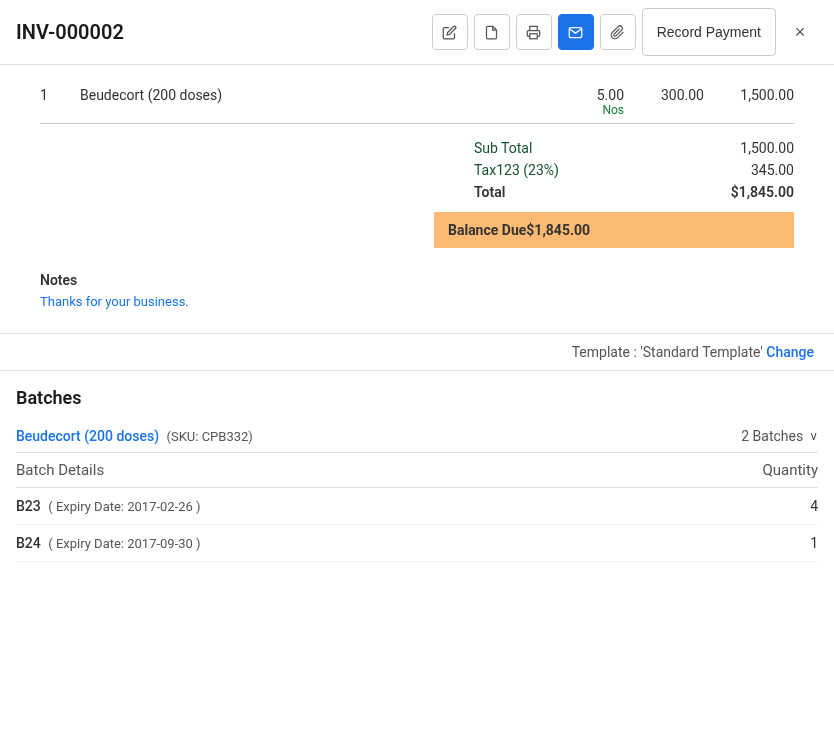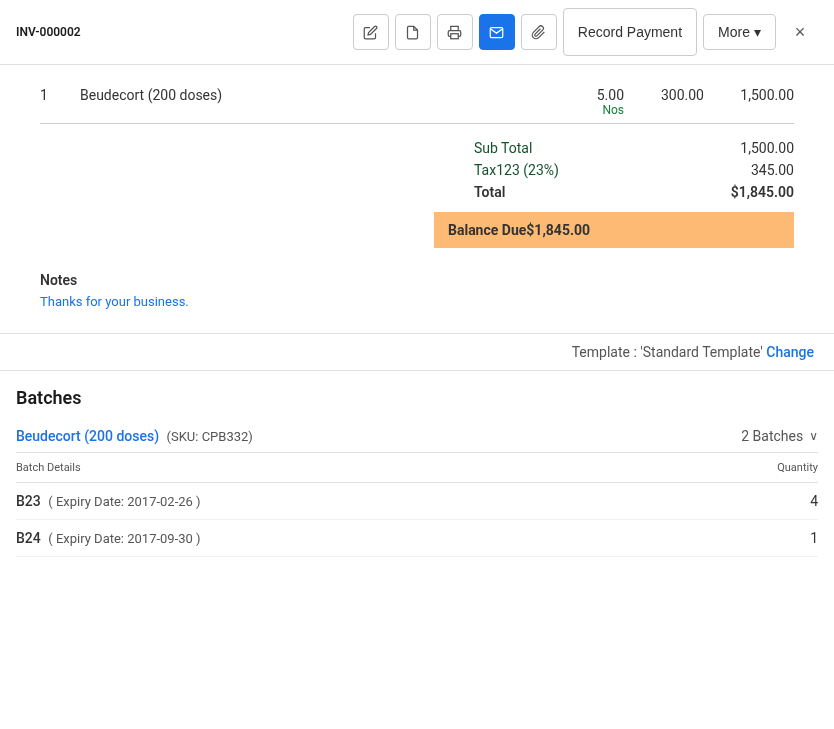--- a/index.html
+++ b/index.html
@@ -14,21 +14,21 @@
 
     
     .header {
       display: flex;
       align-items: center;
       padding: 8px 16px;
       border-bottom: 1px solid #e0e0e0;
       gap: 8px;
     }
     .header-title {
-      font-size: 12px;
+      font-size: 20px;
       font-weight: 600;
       color: #1a1a1a;
       flex: 1;
     }
     .toolbar {
       display: flex;
       align-items: center;
       gap: 6px;
     }
     .icon-btn {
@@ -202,21 +202,21 @@
       color: #555;
       font-size: 14px;
     }
     .chevron { font-size: 12px; }
 
     .batch-header-row {
       display: flex;
       justify-content: space-between;
       padding: 8px 0;
       color: #555;
-      font-size: 11px;
+      font-size: 15px;
       border-bottom: 1px solid #e0e0e0;
     }
     .batch-data-row {
       display: flex;
       justify-content: space-between;
       padding: 10px 0;
       border-bottom: 1px solid #f0f0f0;
       font-size: 14px;
       color: #333;
     }
@@ -253,24 +253,20 @@
         <path d="M4 4h16c1.1 0 2 .9 2 2v12c0 1.1-.9 2-2 2H4c-1.1 0-2-.9-2-2V6c0-1.1.9-2 2-2z"></path>
         <polyline points="22,6 12,13 2,6"></polyline>
       </svg>
     </button>
     <button class="icon-btn" title="Attach">
       <svg width="15" height="15" viewBox="0 0 24 24" fill="none" stroke="#555" stroke-width="2">
         <path d="M21.44 11.05l-9.19 9.19a6 6 0 0 1-8.49-8.49l9.19-9.19a4 4 0 0 1 5.66 5.66l-9.2 9.19a2 2 0 0 1-2.83-2.83l8.49-8.48"></path>
       </svg>
     </button>
     <button class="btn-record">Record Payment</button>
-    <button class="btn-more">
-      <span>More</span>
-      <span>▾</span>
-    </button>
     <button class="btn-close">×</button>
   </div>
 </div>
 
 <div class="invoice-area">
 
   <div class="line-items-table">
     <div class="line-item-row">
       <div class="li-num">1</div>
       <div class="li-desc">Beudecort (200 doses)</div>

